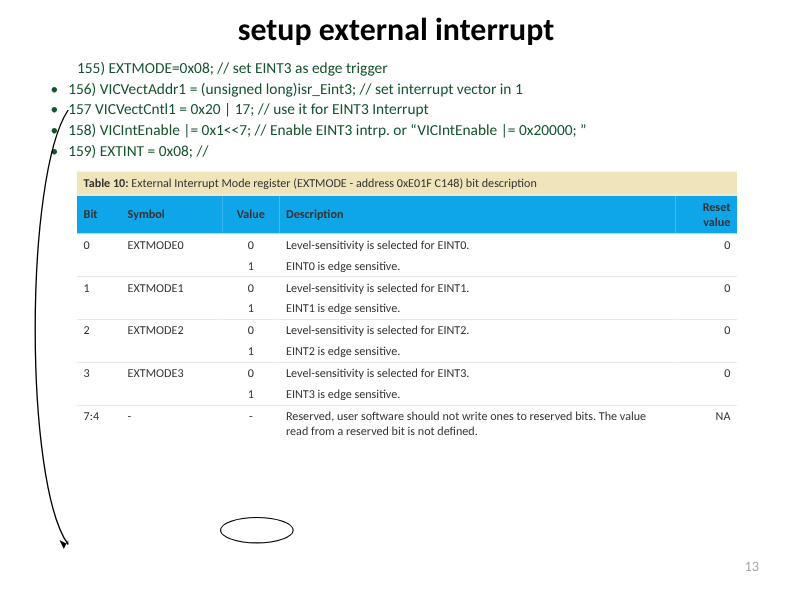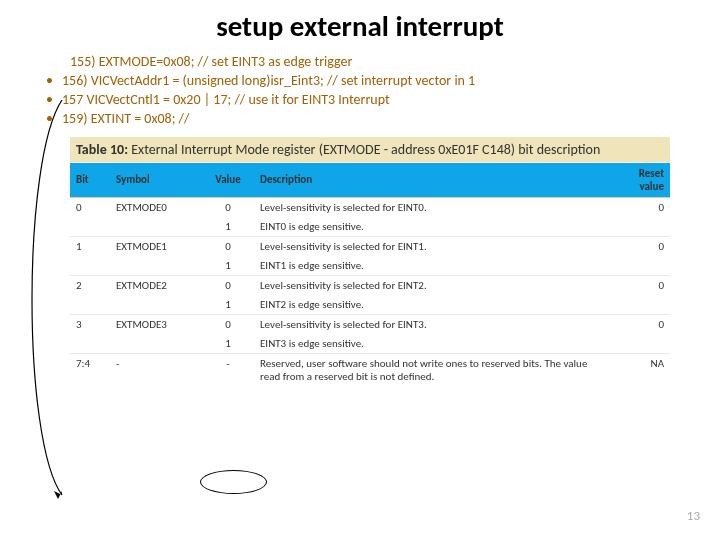--- a/index.html
+++ b/index.html
@@ -21,36 +21,36 @@
   }
   .title {
     font-size: 29px;
     text-align: center;
     margin: 0 0 10px 0;
     line-height: 1.15;
     color: #000;
   }
   .code-list {
     font-size: 14px;
-    color: #a16207;
+    color: #14532d;
     margin: 0 0 8px 40px;
     line-height: 1.35;
   }
   .code-list .bullet {
     display: inline-block;
     width: 16px;
     margin-left: -24px;
   }
   .table-wrap {
     margin-left: 40px;
     margin-right: 20px;
   }
   .tbl-caption {
     background: #efe4ba;
-    font-size: 14px;
+    font-size: 11px;
     padding: 4px 6px;
     color: #333;
     margin-bottom: 1px;
   }
   .tbl-caption .cap-num { font-weight: bold; }
   table {
     width: 100%;
     font-size: 11px;
     border-collapse: collapse;
     color: #333;
@@ -72,21 +72,21 @@
   tbody tr.no-border td {
     border-top: none;
   }
   .col-bit { width: 28px; }
   .col-sym { width: 80px; }
   .col-val { width: 40px; text-align: center; }
   .col-desc { }
   .col-rst { width: 44px; text-align: right; }
   .pagenum {
     position: absolute;
-    right: 20px;
+    right: 30px;
     bottom: 12px;
     font-size: 13px;
     color: #a8a8a8;
   }
   .arrow-svg {
     position: absolute;
     left: 22px;
     top: 100px;
     width: 70px;
     height: 420px;
@@ -109,20 +109,21 @@
 <div class="slide">
 
   <h1 class="title">
     <span>setup external interrupt</span><br>
   </h1>
 
   <div class="code-list">
     <div><span>155) EXTMODE=0x08;     // set EINT3 as edge trigger</span></div>
     <div><span class="bullet">•</span><span>156)   VICVectAddr1 = (unsigned long)isr_Eint3; // set interrupt vector in 1</span></div>
     <div><span class="bullet">•</span><span>157   VICVectCntl1 = 0x20 | 17;                         // use it for EINT3 Interrupt</span></div>
+    <div><span class="bullet">•</span><span>158)    VICIntEnable |= 0x1&lt;&lt;7; // Enable EINT3 intrp. or “VICIntEnable |= 0x20000; ”</span></div>
     <div><span class="bullet">•</span><span>159)    EXTINT = 0x08;                                             //</span></div>
   </div>
 
   <div class="table-wrap">
     <div class="tbl-caption">
       <span class="cap-num">Table 10:</span>
       <span>External Interrupt Mode register (EXTMODE - address 0xE01F C148) bit description</span>
     </div>
     <table>
       <thead>

